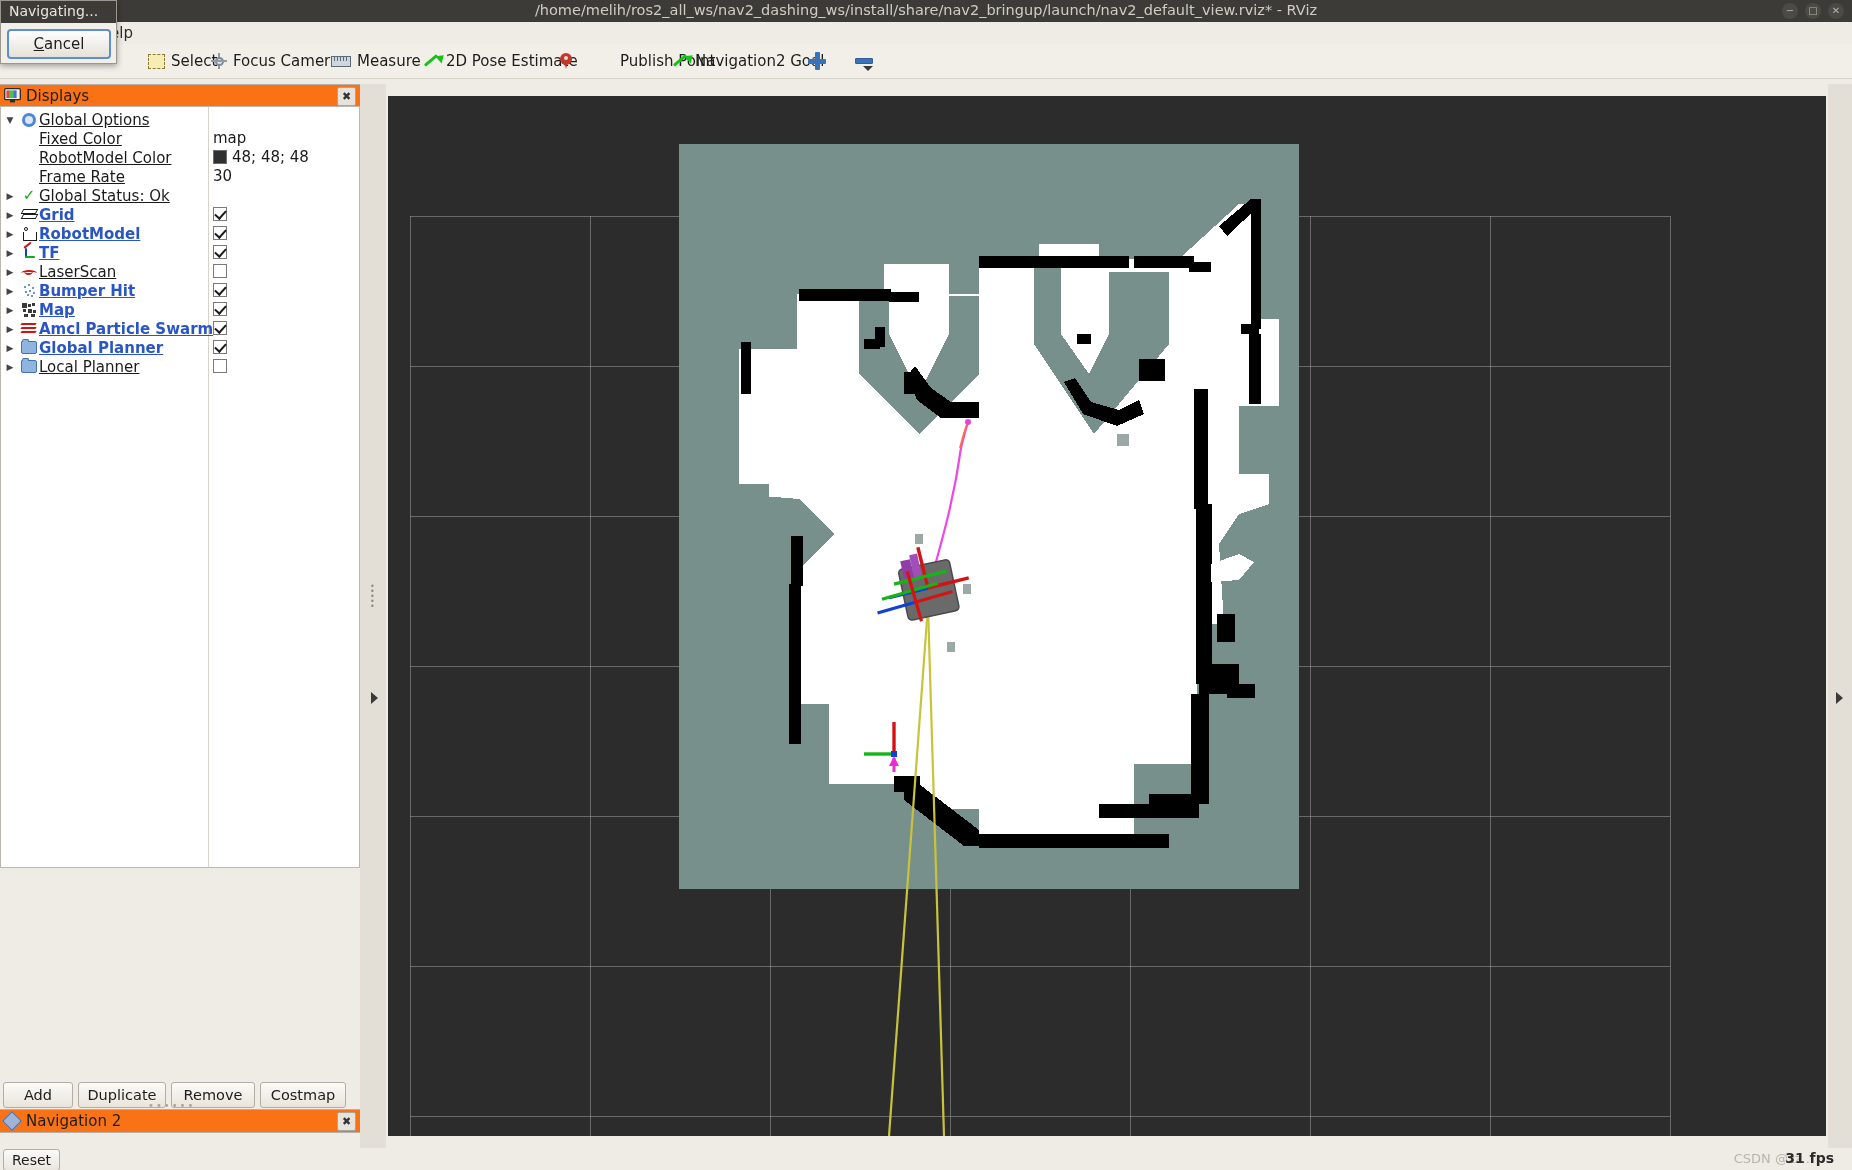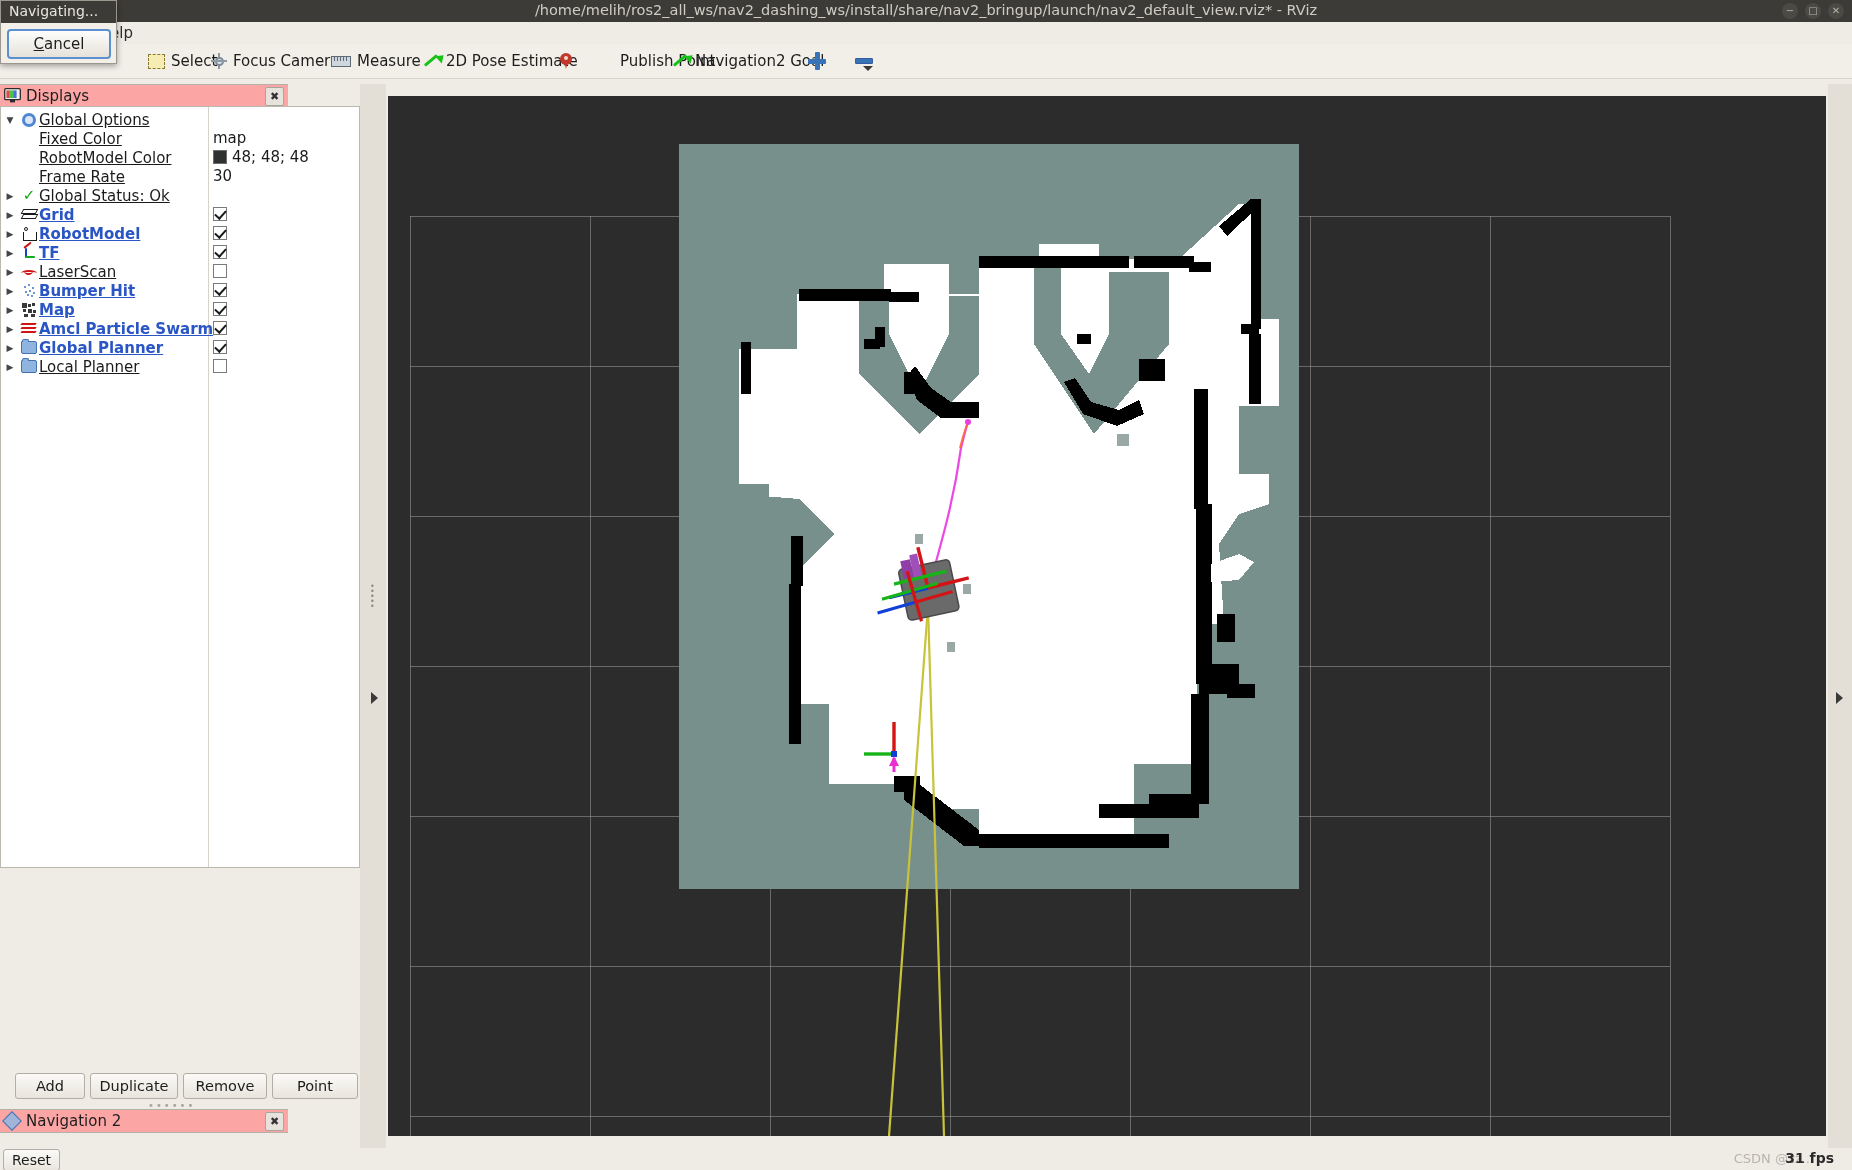--- a/index.html
+++ b/index.html
@@ -61,21 +61,21 @@
   .ico-plus:before,.ico-plus:after{content:"";position:absolute;background:#3a72b8;border-radius:1px;}
   .ico-plus:before{left:6.5px;top:0;width:5px;height:18px;}
   .ico-plus:after{left:0;top:6.5px;width:18px;height:5px;}
   .ico-minus{width:18px;height:6px;background:#3a72b8;border-radius:1px;border:1px solid #2f5f9e;box-sizing:border-box;}
   .tb-caret{position:absolute;top:22px;width:0;height:0;border-left:5px solid transparent;
     border-right:5px solid transparent;border-top:5px solid #3a3a3a;}
 
   
   .leftdock{position:absolute;left:0;top:84px;width:360px;height:1064px;background:#efece6;}
 
-  .panel-title{position:absolute;left:0;width:288px;height:22px;background:#fca5a5;
+  .panel-title{position:absolute;left:0;width:360px;height:22px;background:#f97316;
     border-top:1px solid #b5b1a9;border-bottom:1px solid #b5b1a9;}
   .panel-title .pt-txt{position:absolute;left:26px;top:2px;font-size:15px;color:#1d1d1d;}
   .panel-title .pt-x{position:absolute;right:4px;top:2px;width:17px;height:17px;background:#e6e3dc;
     border:1px solid #a9a59d;border-radius:2px;display:flex;align-items:center;justify-content:center;
     font-size:11px;color:#333;line-height:1;}
 
   .ico-displays{position:absolute;left:4px;top:3px;width:17px;height:15px;}
   .ico-nav2{position:absolute;left:5px;top:4px;width:14px;height:14px;background:#9fb4d8;
     border:1.5px solid #4a6ea8;transform:rotate(45deg);box-sizing:border-box;}
 
@@ -128,21 +128,21 @@
   .i-folder:before{content:"";position:absolute;left:0;top:-3.5px;width:7px;height:3.5px;background:#8fb4e0;
     border:1.3px solid #4472ad;border-bottom:0;box-sizing:border-box;border-radius:2px 2px 0 0;}
 
   
   .descbox{position:absolute;left:0;width:360px;background:#fff;border:1px solid #bcb8b0;
     box-sizing:border-box;padding:6px 8px;font-size:14.5px;line-height:17px;color:#1b1b1b;}
   .descbox b{font-size:14.5px;}
   .descbox a{color:#2a2ad0;text-decoration:underline;}
 
   
-  .btnrow{position:absolute;left:12px;width:360px;height:14px;}
+  .btnrow{position:absolute;left:0;width:360px;height:14px;margin-top:9px;}
   .qbtn{position:absolute;height:24px;border:1px solid #b3aea5;border-radius:3px;
     background:linear-gradient(#fbfaf7,#e9e5dd);font-size:14.5px;color:#1d1d1d;
     display:flex;align-items:center;justify-content:center;}
   .wide-btn{position:absolute;height:25px;border:1px solid #b3aea5;border-radius:3px;
     background:linear-gradient(#fbfaf7,#ebe7df);font-size:15px;color:#1d1d1d;
     display:flex;align-items:center;justify-content:center;}
   .dots{position:absolute;font-size:10px;letter-spacing:2px;color:#a9a59d;}
 
   
   .view3d{position:absolute;left:388px;top:96px;width:1438px;height:1040px;background:#2c2c2c;overflow:hidden;}
@@ -393,21 +393,21 @@
         <span class="tlabel plain">Local Planner</span>
       </div>
       <div class="tcheck" style="top:252px;"></div>
     </div>
 
 
     <div class="btnrow" style="top:989px;">
       <div class="qbtn" style="left:3px;width:68px;">Add</div>
       <div class="qbtn" style="left:78px;width:86px;">Duplicate</div>
       <div class="qbtn" style="left:171px;width:82px;">Remove</div>
-      <div class="qbtn" style="left:260px;width:84px;">Point</div>
+      <div class="qbtn" style="left:260px;width:84px;">Costmap</div>
     </div>
 
     <div class="dots" style="left:148px;top:1016px;">••••••</div>
 
     <div class="panel-title" style="top:1025px;">
       <span class="ico-nav2"></span>
       <span class="pt-txt">Navigation 2</span>
       <span class="pt-x">✖</span>
     </div>
 

